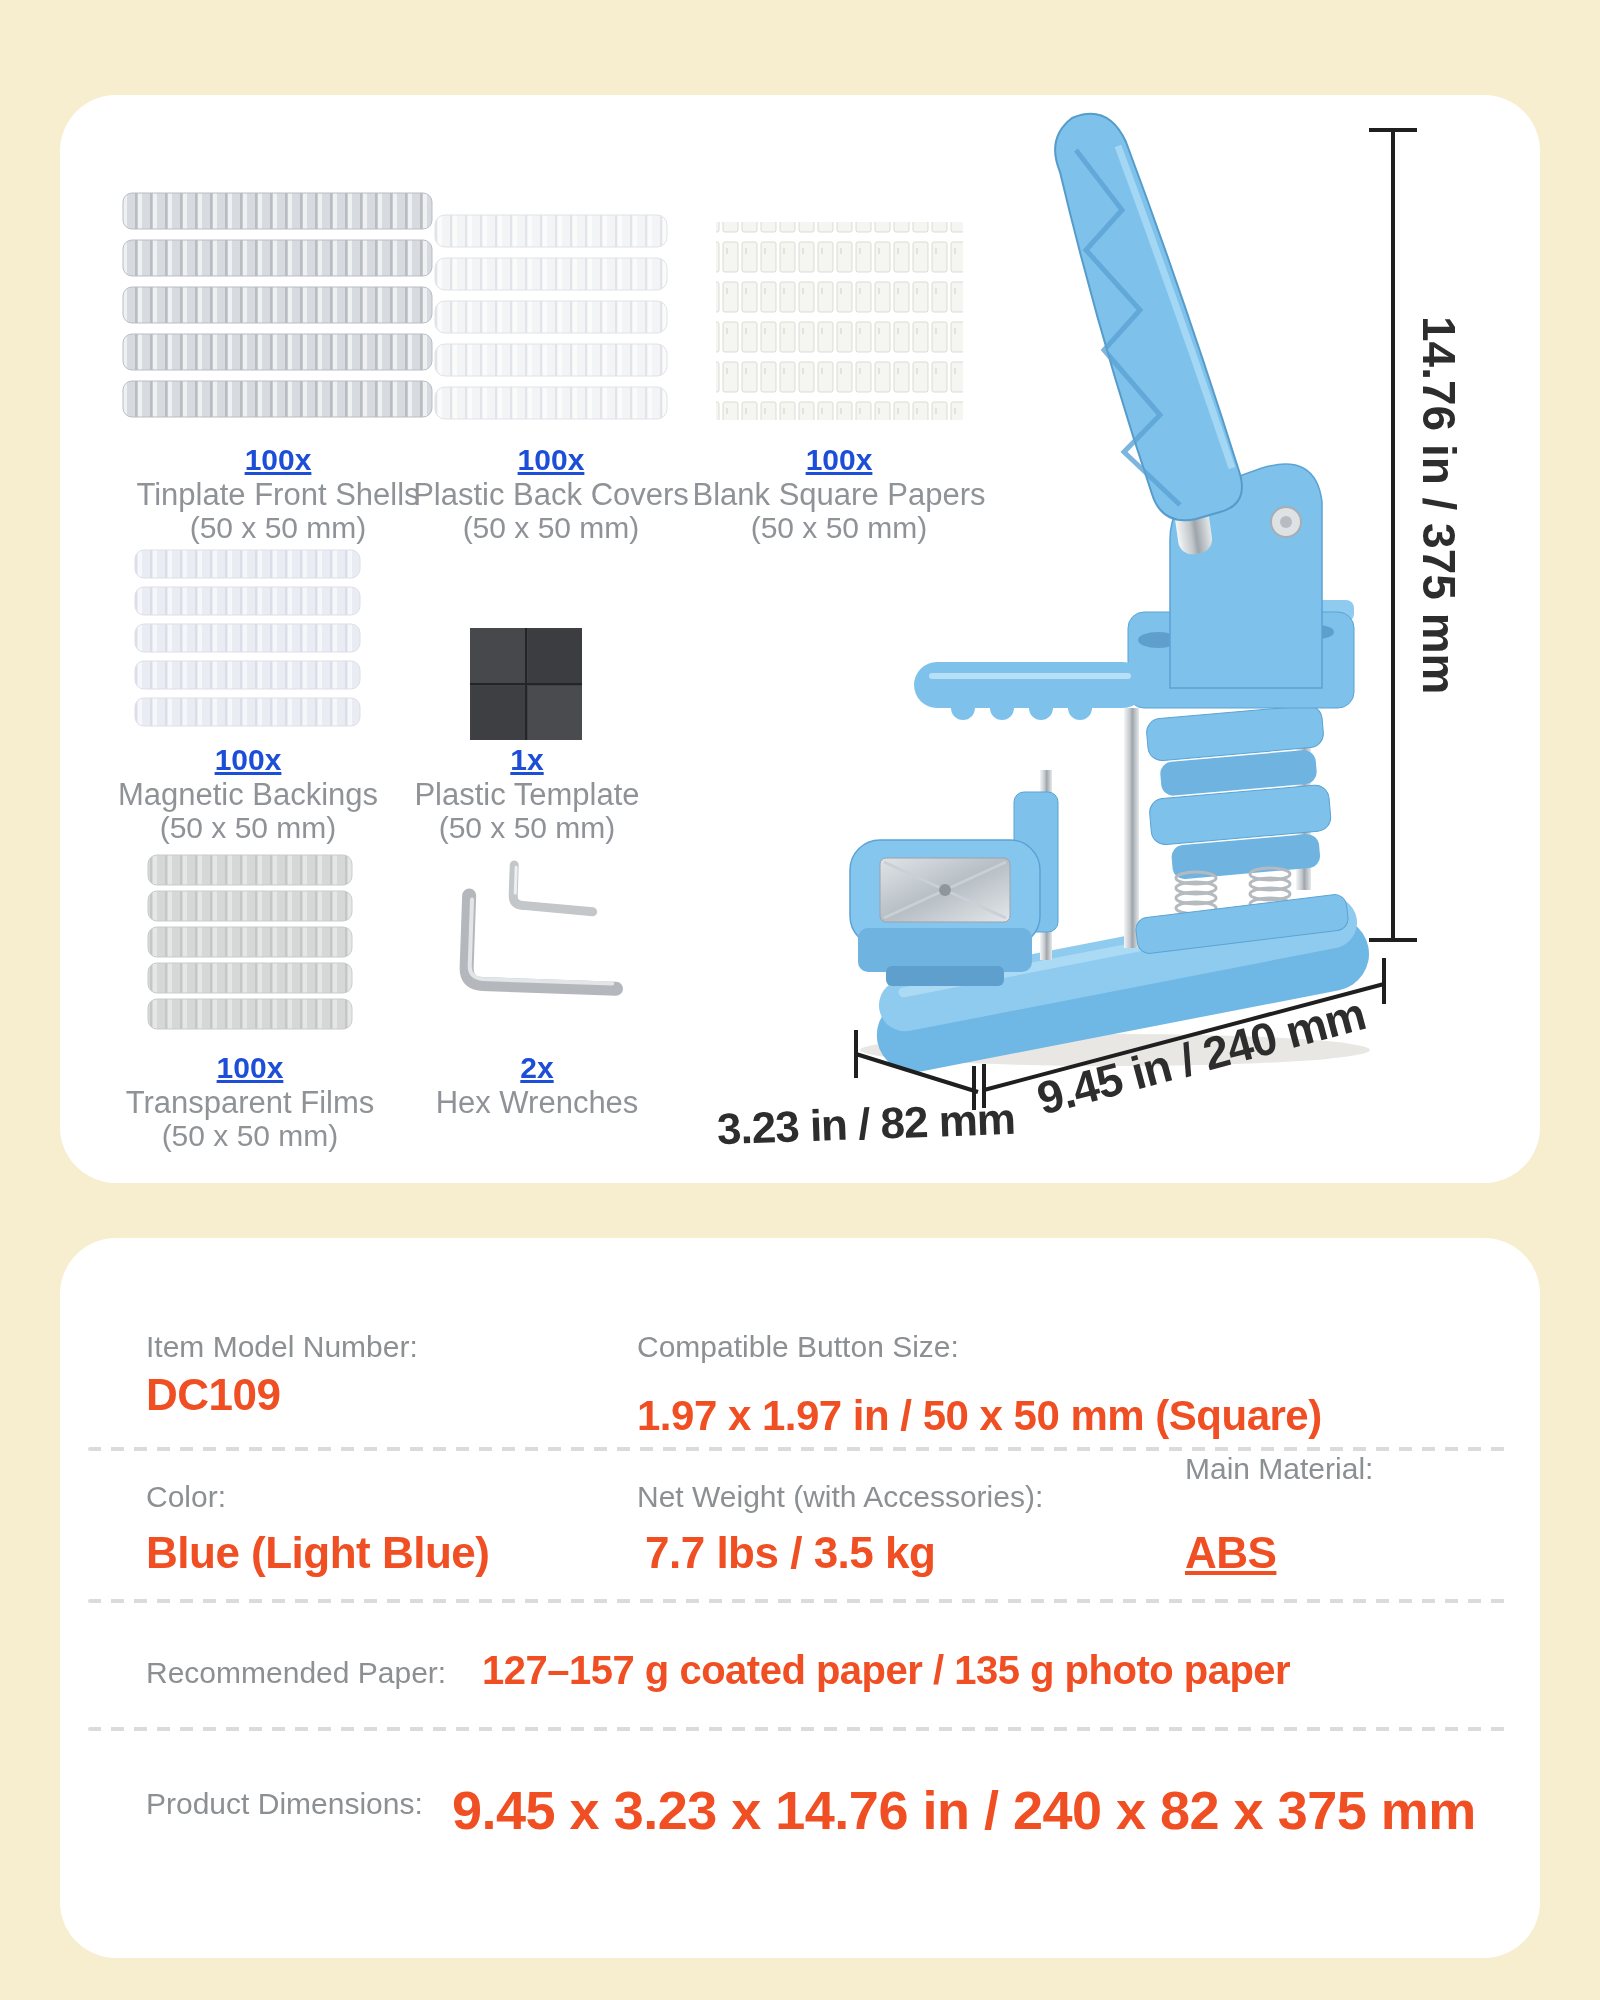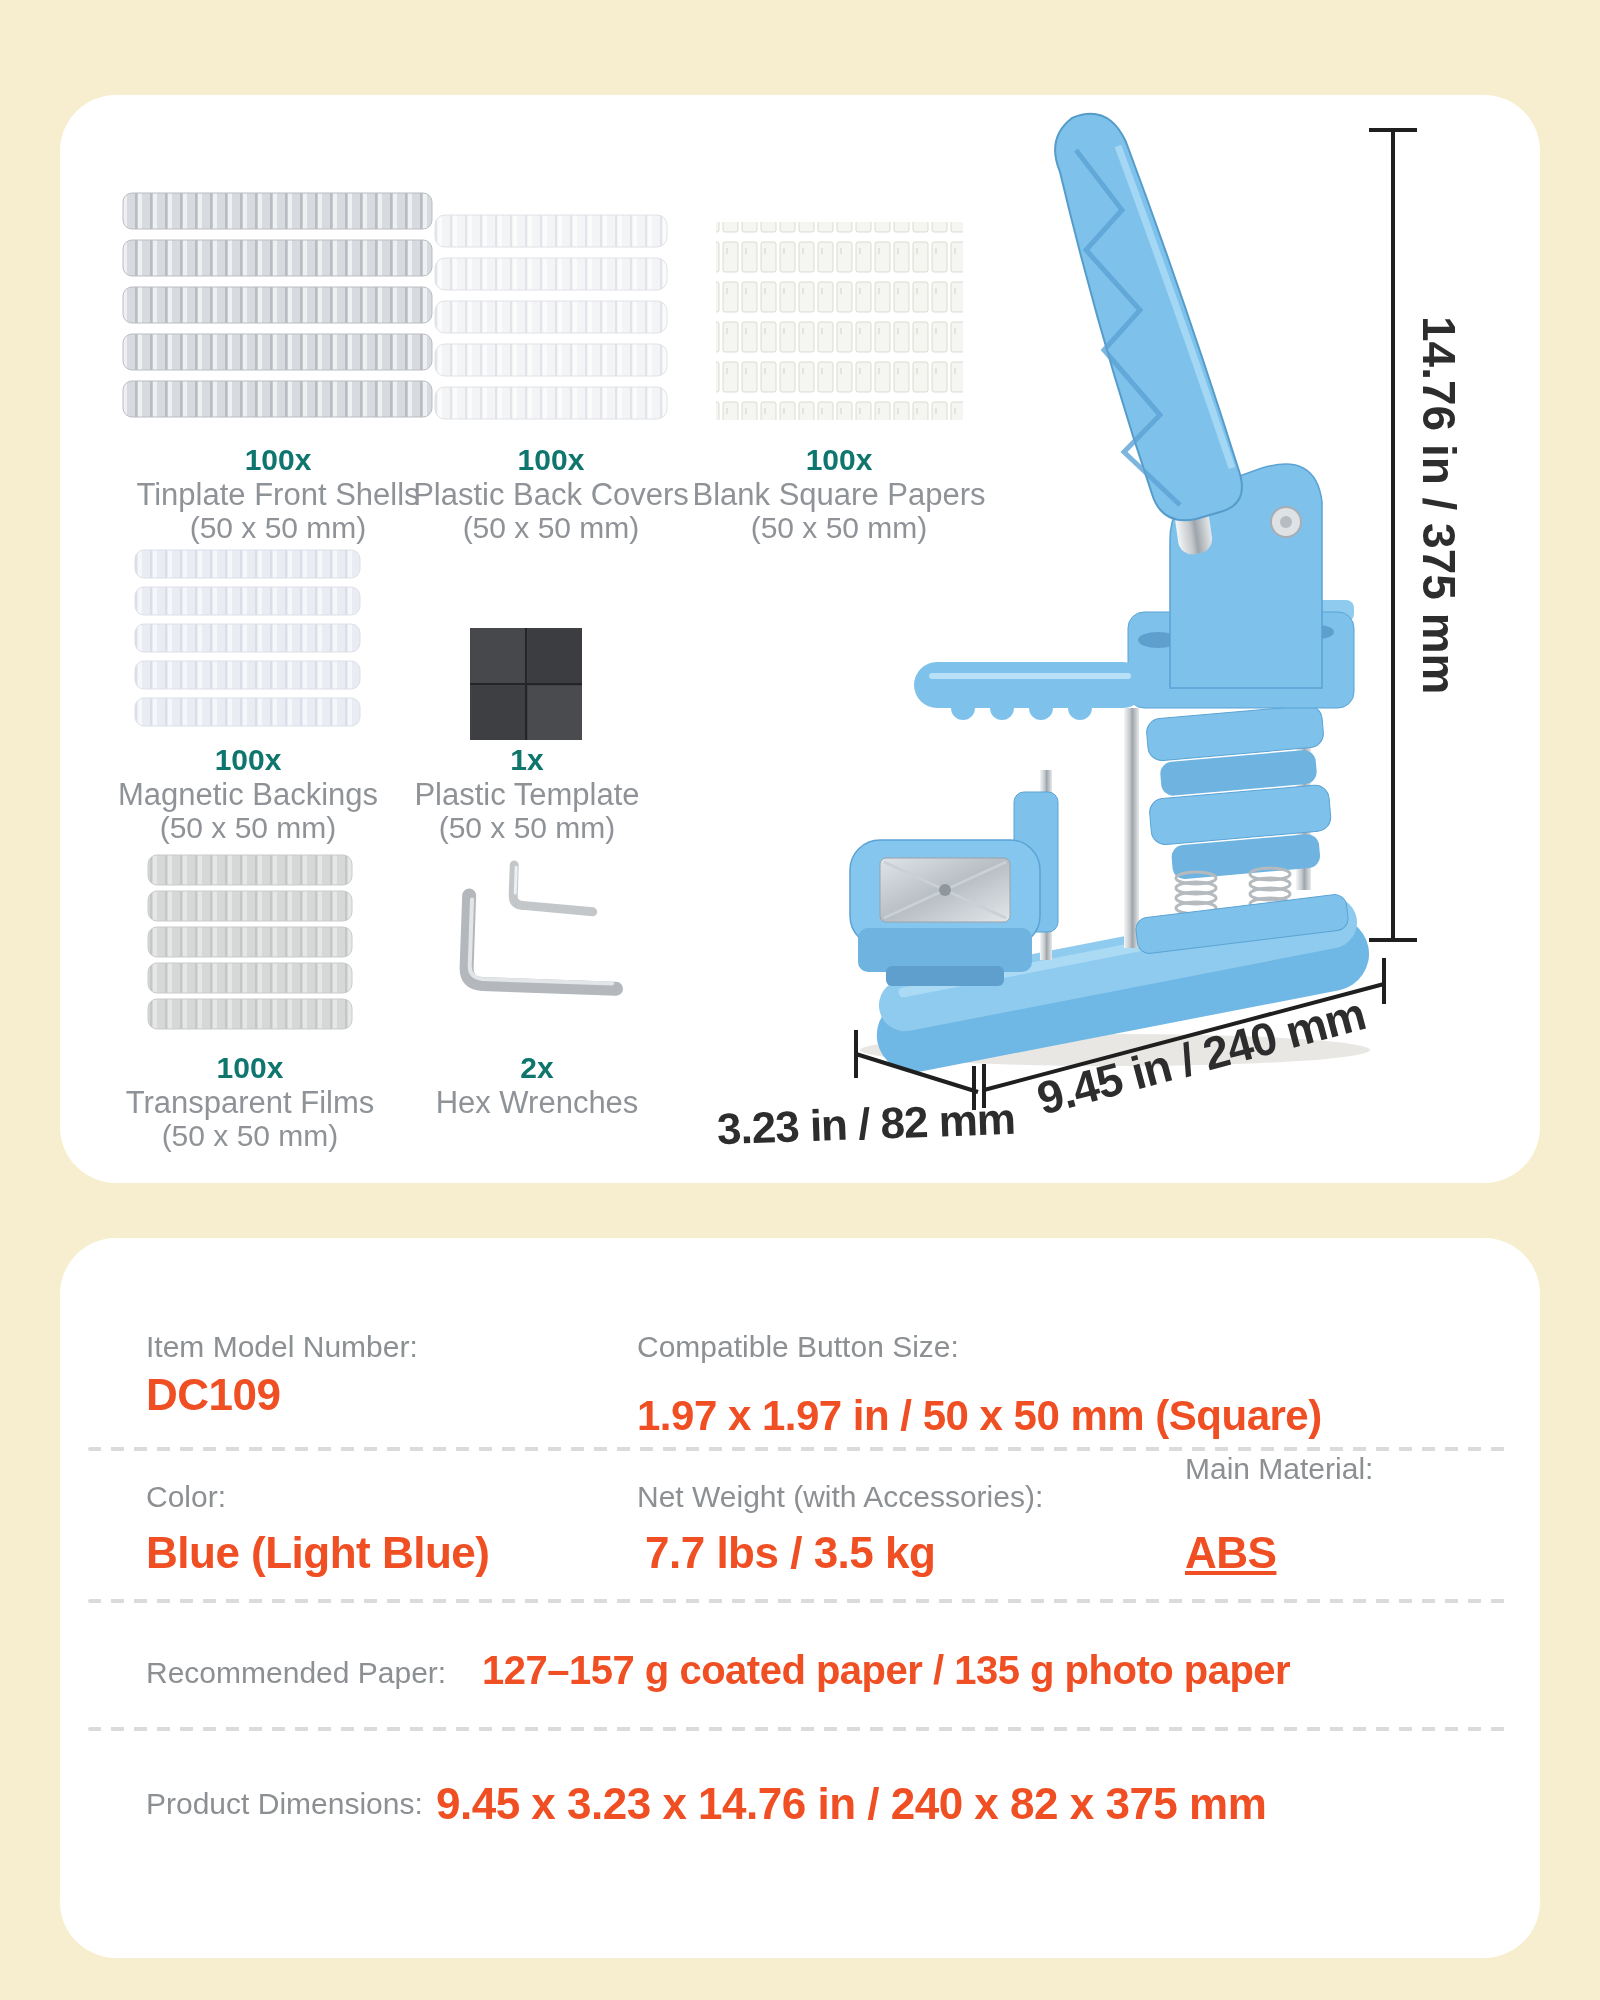--- a/index.html
+++ b/index.html
@@ -5,21 +5,21 @@
   html,body{margin:0;padding:0;}
   body{font-family:"Liberation Sans","DejaVu Sans",sans-serif;}
   .page{position:relative;width:1600px;height:2000px;background:#F7EECF;overflow:hidden;}
   .card{position:absolute;background:#ffffff;border-radius:56px;}
   #kit-card{left:60px;top:95px;width:1480px;height:1088px;}
   #spec-card{left:60px;top:1238px;width:1480px;height:720px;}
   .layer{position:absolute;left:0;top:0;width:1600px;height:2000px;pointer-events:none;}
 
   
   .item-label{position:absolute;text-align:center;transform:translateX(-50%);white-space:nowrap;}
-  .item-qty{font-size:30px;font-weight:bold;color:#0f766e;line-height:34px;}
+  .item-qty{font-size:30px;font-weight:bold;color:#1d4ed8;line-height:34px;text-decoration:underline;}
   .item-name{font-size:31px;color:#8F9397;line-height:35px;}
   .item-size{font-size:30px;color:#8F9397;line-height:32px;}
 
   
   .dim{position:absolute;font-weight:bold;color:#2D2D2D;white-space:nowrap;}
   #dim-height{left:1412px;top:316px;writing-mode:vertical-rl;font-size:46px;letter-spacing:0px;}
   #dim-depth{left:866px;top:1124px;font-size:44px;transform:translate(-50%,-50%) rotate(-2deg);letter-spacing:-1px;}
   #dim-width{left:1201px;top:1056px;font-size:46px;transform:translate(-50%,-50%) rotate(-15deg);letter-spacing:-1px;}
 
   
@@ -245,15 +245,15 @@
   <div class="spec-value" style="left:645px;top:1528px;font-size:44px;">7.7 lbs / 3.5 kg</div>
   <div class="spec-label" style="left:1185px;top:1452px;">Main Material:</div>
   <div class="spec-value" style="left:1185px;top:1528px;font-size:44px;text-decoration:underline;">ABS</div>
   <div class="divider" style="top:1599px;"></div>
 
   <div class="spec-label" style="left:146px;top:1656px;text-align:right;">Recommended Paper:</div>
   <div class="spec-value" style="left:482px;top:1648px;font-size:40px;">127–157 g coated paper / 135 g photo paper</div>
   <div class="divider" style="top:1727px;"></div>
 
   <div class="spec-label" style="left:146px;top:1787px;">Product Dimensions:</div>
-  <div class="spec-value" style="left:436px;top:1779px;font-size:44px;">9.45 x 3.23 x 14.76 in / 240 x 82 x 375 mm</div>
+  <div class="spec-value" style="left:452px;top:1779px;font-size:54px;">9.45 x 3.23 x 14.76 in / 240 x 82 x 375 mm</div>
 
 </div>
 
 </body></html>

